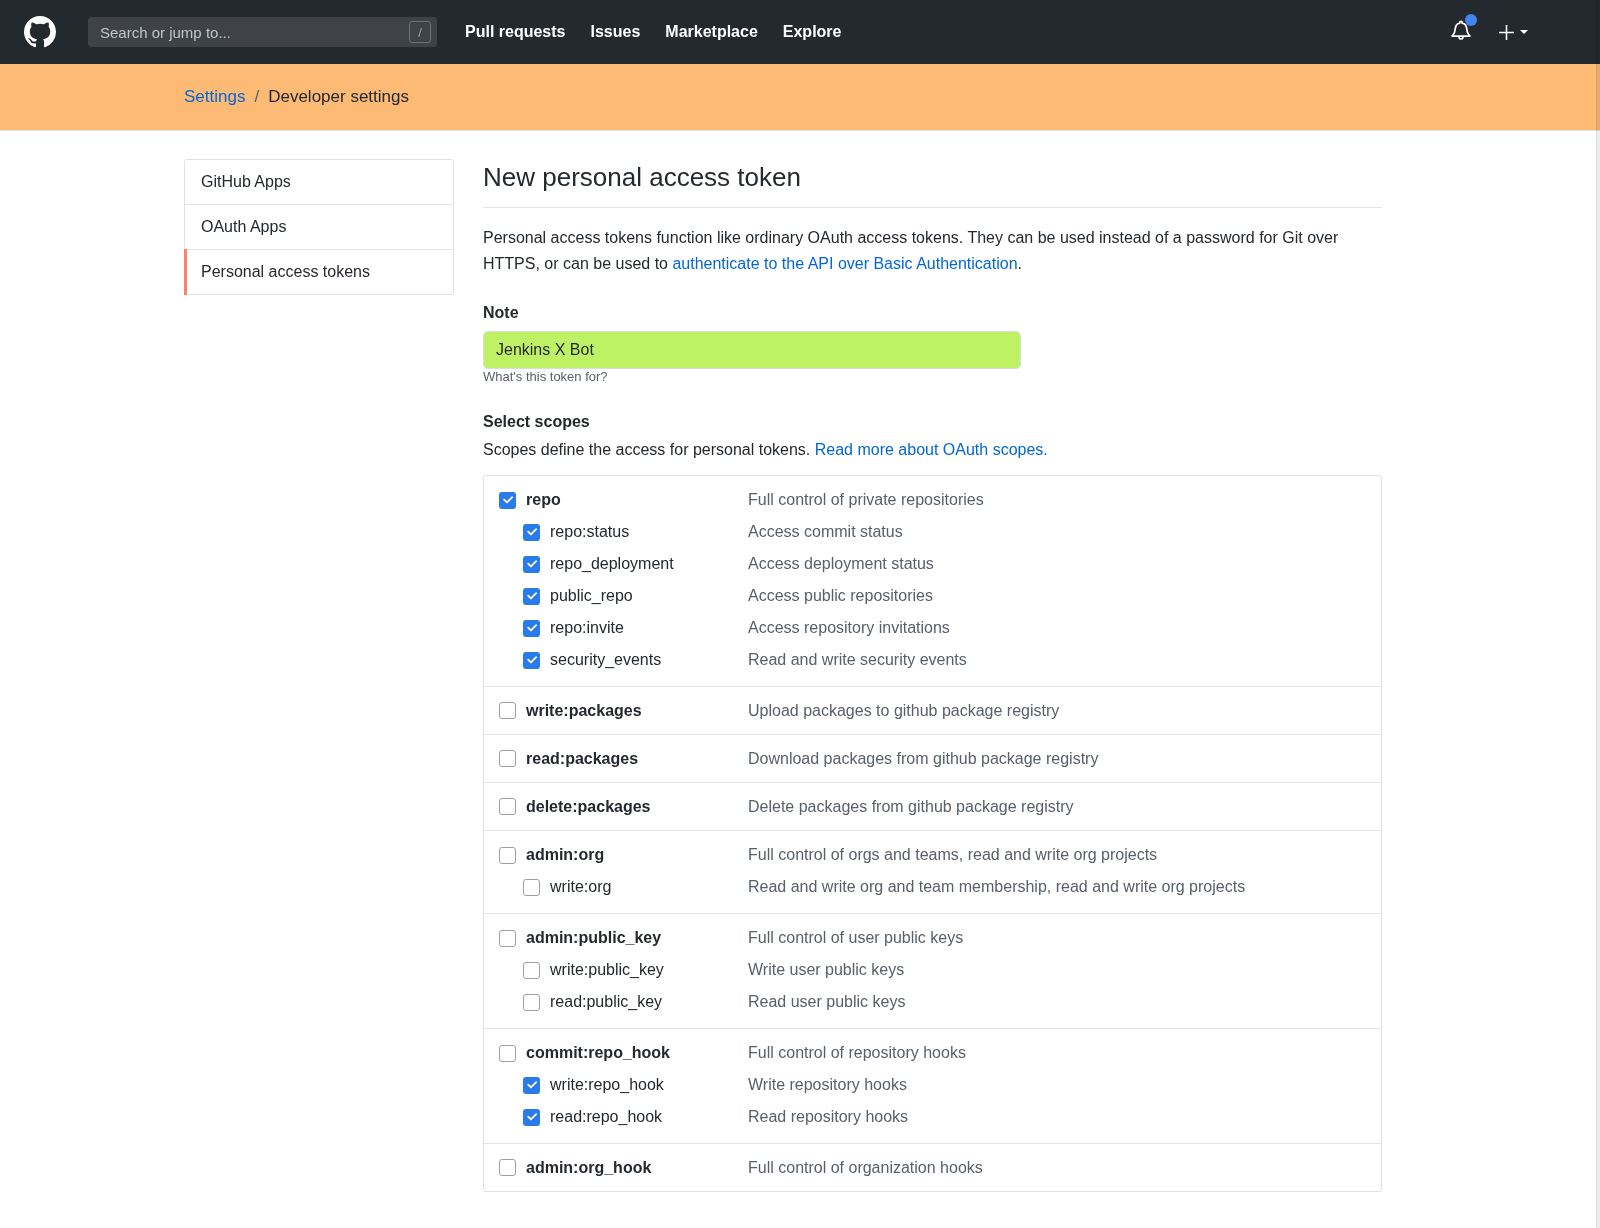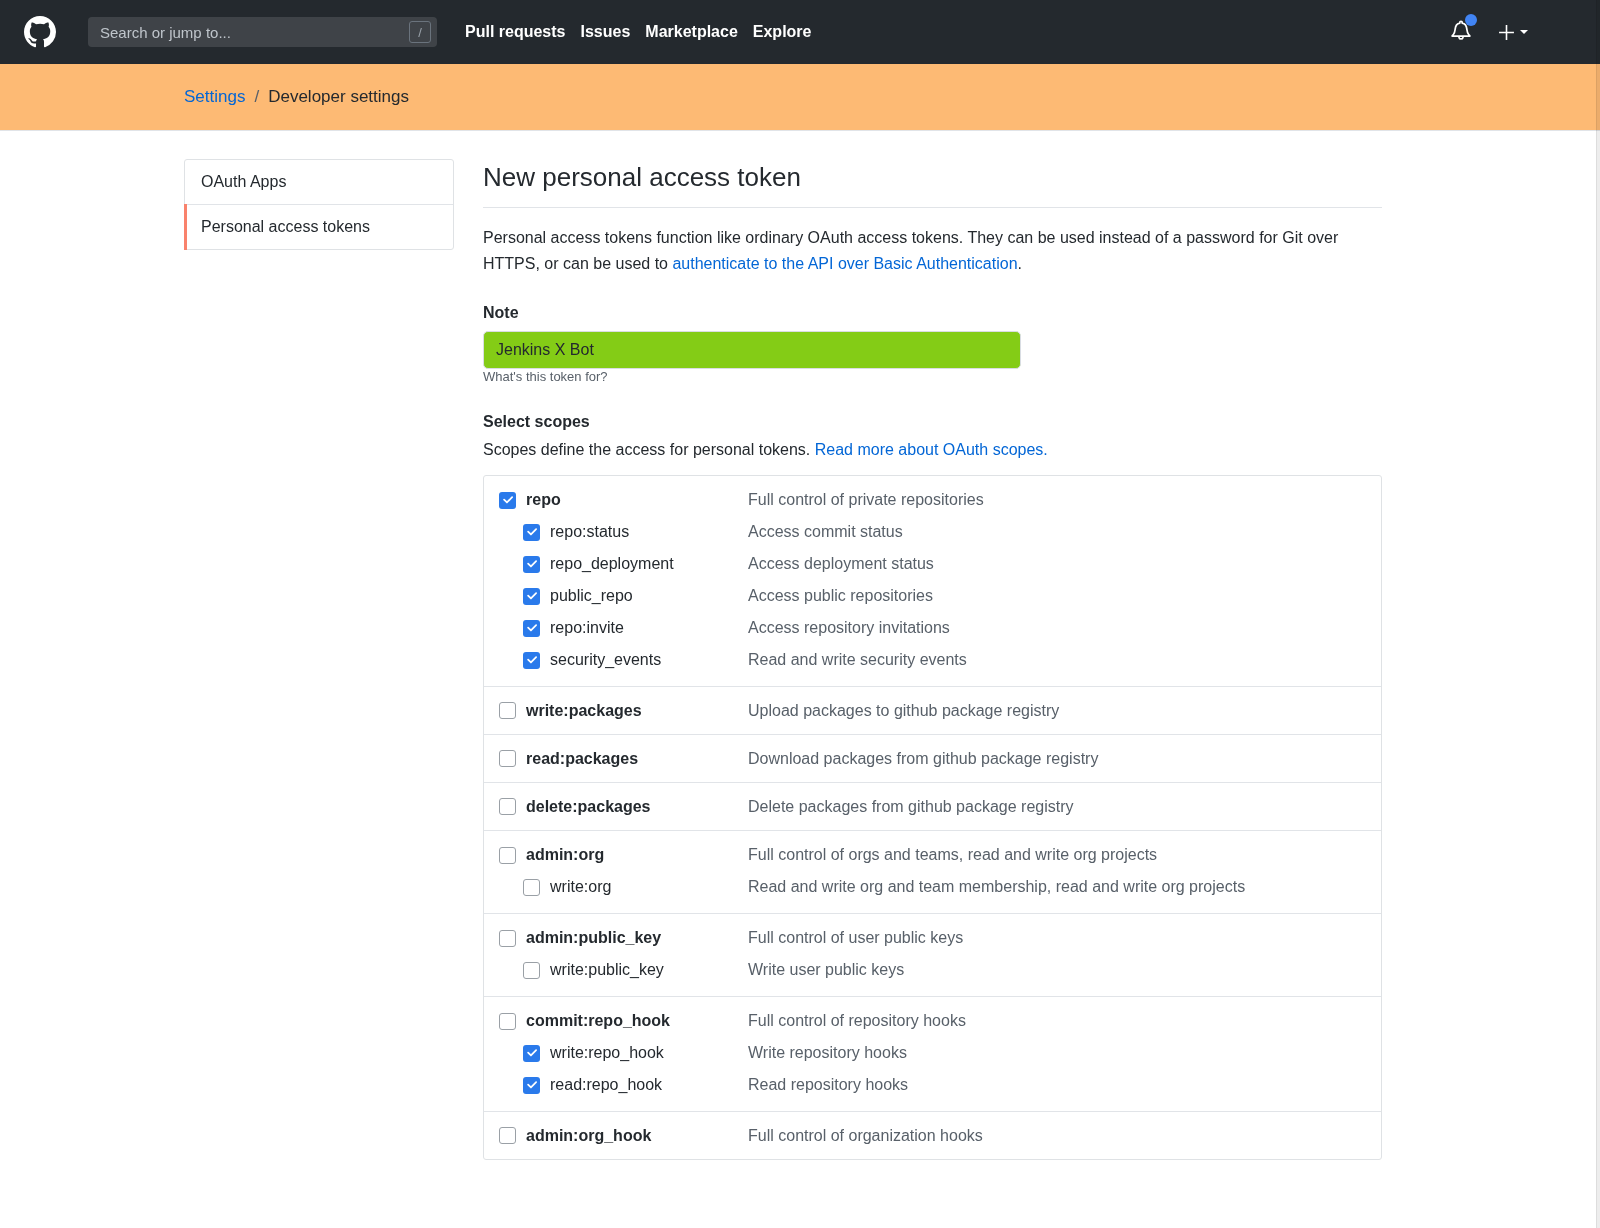--- a/index.html
+++ b/index.html
@@ -22,21 +22,21 @@
     width:100%; height:30px; background:rgba(255,255,255,0.125);
     border:none; border-radius:4px; color:#fff; font-size:15px;
     padding:0 36px 0 12px; font-family:inherit; outline:none;
   }
   .search-input::placeholder { color:#bfc5cb; opacity:1; }
   .slash-kbd {
     position:absolute; right:6px; top:4px; width:22px; height:22px;
     border:1px solid #6a737d; border-radius:3px; color:#9aa2aa;
     font-size:13px; display:flex; align-items:center; justify-content:center;
   }
-  .gh-nav { margin-left:28px; display:flex; gap:15px; }
+  .gh-nav { margin-left:28px; display:flex; gap:25px; }
   .gh-nav a { color:#fff; font-weight:700; font-size:16px; white-space:nowrap; }
   .header-right { margin-left:auto; margin-right:72px; display:flex; align-items:center; gap:26px; }
   .bell-wrap { position:relative; cursor:pointer; }
   .notif-dot {
     position:absolute; top:-5px; right:-5px; width:12px; height:12px;
     border-radius:50%; background:#4184f4;
   }
   .plus-caret { display:flex; align-items:center; gap:5px; cursor:pointer; }
   .caret-down {
     width:0; height:0; border-left:4px solid transparent;
@@ -67,21 +67,21 @@
   .main { margin-left:299px; width:899px; }
   .page-title {
     font-size:26px; font-weight:400; margin:0; padding:5px 0 14px;
     border-bottom:1px solid #e1e4e8;
   }
   .intro { font-size:16px; line-height:1.63; margin:17px 0 0; }
 
   .note-label { font-weight:700; font-size:16px; margin-top:27px; }
   .note-input {
     margin-top:9px; width:538px; height:38px; font-size:16px; padding:0 12px;
-    background:#84cc16; border:1px solid #d9dde3; border-radius:5px;
+    background:#bef264; border:1px solid #d9dde3; border-radius:5px;
     color:#24292e; font-family:inherit; display:block;
   }
   .note-help { margin-top:0; font-size:13px; color:#586069; }
 
   .scopes-heading { font-weight:700; font-size:16px; margin-top:29px; }
   .scopes-intro { font-size:16px; margin-top:10px; }
 
   
   .scopes-box { margin-top:13px; border:1px solid #dfe2e5; border-radius:3px; background:#fff; }
   .scope-group { padding:8px 0 10px; }
@@ -144,20 +144,21 @@
 </header>
 
 <div class="crumb-bar">
   <a>Settings</a>
   <span class="crumb-sep">/</span>
   <span>Developer settings</span>
 </div>
 
 <div class="container">
   <aside class="sidebar" id="sidebar-menu">
+      <div class="sidebar-item">GitHub Apps</div>
       <div class="sidebar-item">OAuth Apps</div>
       <div class="sidebar-item active">Personal access tokens</div>
     </aside>
 
   <main class="main">
     <h2 class="page-title">New personal access token</h2>
 
     <p class="intro"><span>Personal access tokens function like ordinary OAuth access tokens. They can be used instead of a password for Git over HTTPS, or can be used to </span><a>authenticate to the API over Basic Authentication</a><span>.</span></p>
 
     <div class="note-label">Note</div>
@@ -287,20 +288,27 @@
             </label>
             <span class="scope-desc">Full control of user public keys</span>
           </div>
           <div class="scope-row child">
             <label class="label-cell">
               <span class="cb unchecked"></span>
               <span class="scope-name">write:public_key</span>
             </label>
             <span class="scope-desc">Write user public keys</span>
           </div>
+          <div class="scope-row child">
+            <label class="label-cell">
+              <span class="cb unchecked"></span>
+              <span class="scope-name">read:public_key</span>
+            </label>
+            <span class="scope-desc">Read user public keys</span>
+          </div>
         </div>
         <div class="scope-group">
           <div class="scope-row parent">
             <label class="label-cell">
               <span class="cb unchecked"></span>
               <span class="scope-name">commit:repo_hook</span>
             </label>
             <span class="scope-desc">Full control of repository hooks</span>
           </div>
           <div class="scope-row child">

